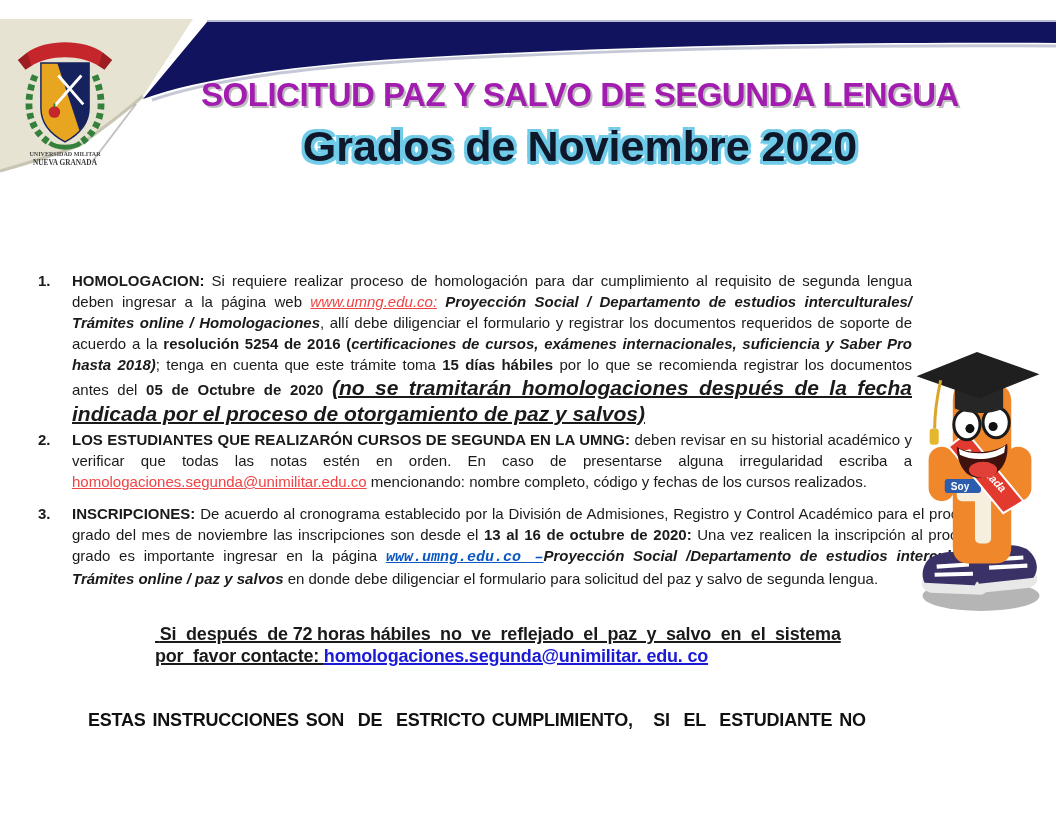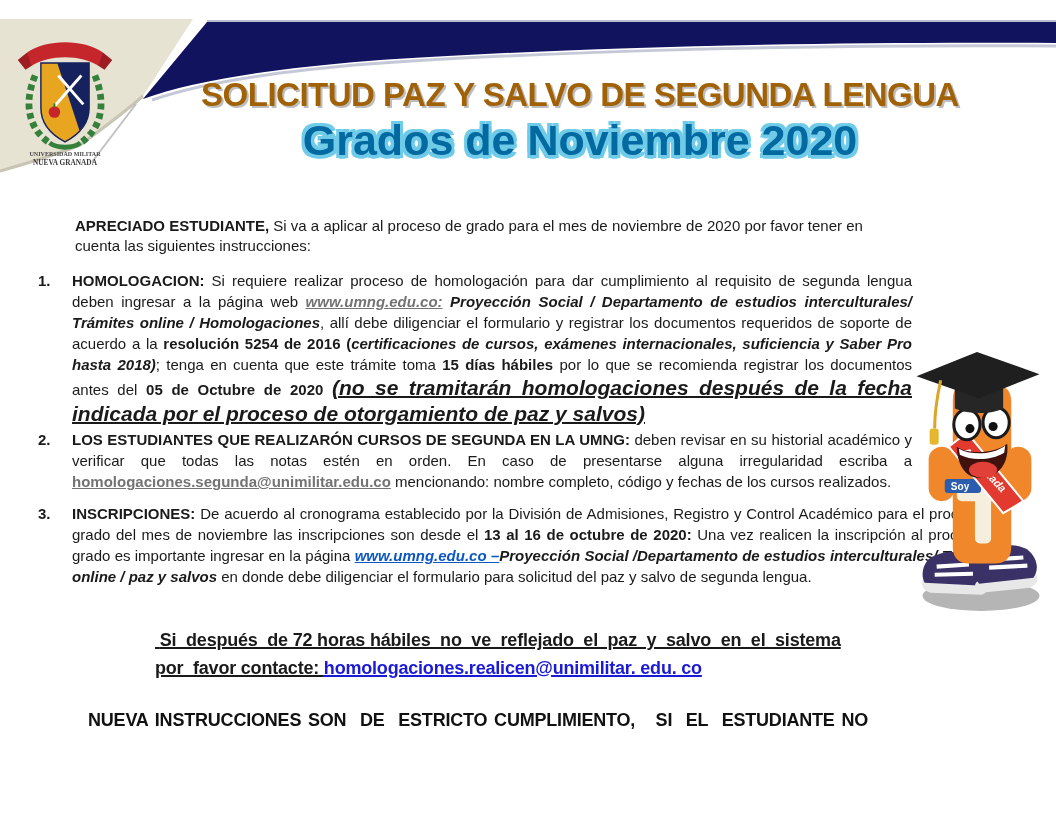--- a/index.html
+++ b/index.html
@@ -4,46 +4,46 @@
 <style>
   html,body{margin:0;padding:0;background:#ffffff;}
   .page{
     position:relative;width:1056px;height:816px;background:#ffffff;overflow:hidden;
     font-family:"Liberation Sans","DejaVu Sans",sans-serif;color:#1a1a1a;
   }
   .header-deco{position:absolute;left:0;top:0;width:1056px;height:230px;}
   .logo{position:absolute;left:12px;top:30px;width:106px;height:142px;}
   .header-text{position:absolute;left:160px;top:76px;width:840px;text-align:center;}
   .title{
-    font-size:33px;font-weight:bold;letter-spacing:-0.5px;color:#a16207;
+    font-size:33px;font-weight:bold;letter-spacing:-0.5px;color:#a21caf;
     text-shadow:2px 2px 0 #bdbdbd;white-space:nowrap;
   }
   .subtitle{
-    margin-top:2px;font-size:43px;font-weight:bold;color:#0369a1;white-space:nowrap;
+    margin-top:8px;font-size:43px;font-weight:bold;color:#0f172a;white-space:nowrap;
     text-shadow:-3px 3px 0 #6fcbe8,3px 3px 0 #6fcbe8,-3px -3px 0 #6fcbe8,3px -3px 0 #6fcbe8,0 4px 0 #8ed4ec;
   }
   .intro{position:absolute;left:75px;top:216px;width:795px;font-size:15px;line-height:20px;}
   .item{position:absolute;display:flex;font-size:15px;line-height:21px;}
   .item .num{width:34px;font-weight:bold;flex:none;}
   .item .body{flex:1;text-align:justify;}
   .item1{left:38px;top:270px;width:874px;}
   .item2{left:38px;top:429px;width:874px;}
   .item3{left:38px;top:503px;width:966px;z-index:1;}
   .b{font-weight:bold;}
   .i{font-style:italic;}
   .u{text-decoration:underline;text-decoration-thickness:2px;}
   .u1{}
   .big{font-size:21px;line-height:26px;font-weight:bold;font-style:italic;}
-  .lnk{color:#737373;text-decoration:underline;cursor:pointer;font-weight:bold;}
-  .lnk-bi{color:#0b57c2;text-decoration:underline;font-weight:bold;font-style:italic;cursor:pointer;}
+  .lnk{color:#ef4444;text-decoration:underline;cursor:pointer;}
+  .lnk-bi{color:#0b57c2;text-decoration:underline;font-weight:bold;font-style:italic;cursor:pointer;font-family:Liberation Mono, monospace;}
   .banner{
     position:absolute;left:155px;top:623px;width:770px;
     font-size:18px;font-weight:bold;line-height:22px;letter-spacing:-0.2px;
   }
-  .banner-line{white-space:pre-wrap;margin-top:6px;}
+  .banner-line{white-space:pre-wrap;}
   .banner-email{color:#1b1bd6;text-decoration:underline;text-decoration-thickness:2px;cursor:pointer;}
   .footer{
     position:absolute;left:88px;top:710px;width:845px;
     font-size:18px;font-weight:bold;line-height:21.5px;color:#111;word-spacing:2px;letter-spacing:-0.2px;
   }
   .footer-line{white-space:pre-wrap;}
   .mascot{position:absolute;left:910px;top:350px;width:138px;height:266px;z-index:5;}
 </style>
 </head>
 <body>
@@ -74,23 +74,20 @@
     <path d="M44,75 L44,79" stroke="#2f7d33" stroke-width="2"></path>
     <text x="55" y="130" text-anchor="middle" font-family="Liberation Serif, serif" font-size="6.3" font-weight="bold" fill="#474747">UNIVERSIDAD MILITAR</text>
     <text x="55" y="139" text-anchor="middle" font-family="Liberation Serif, serif" font-size="7.6" font-weight="bold" fill="#3b3b3b">NUEVA GRANADA</text>
   </svg>
 
   <div class="header-text">
     <div class="title">SOLICITUD PAZ Y SALVO DE SEGUNDA LENGUA</div>
     <div class="subtitle">Grados de Noviembre 2020</div>
   </div>
 
-  <div class="intro">
-    <span class="b">APRECIADO ESTUDIANTE,</span><span> Si va a aplicar al proceso de grado para el mes de noviembre  de 2020  por   favor   tener   en cuenta las siguientes instrucciones:</span>
-  </div>
 
   <div class="item item1">
     <div class="num">1.</div>
     <div class="body">
       <span class="b">HOMOLOGACION:</span><span> Si requiere realizar proceso de homologación para dar cumplimiento al requisito de segunda lengua deben ingresar a la página web </span><a class="lnk i">www.umng.edu.co:</a><span class="b i"> Proyección Social / Departamento de estudios interculturales/ Trámites online / Homologaciones</span><span>, allí debe diligenciar el formulario y registrar los documentos requeridos de soporte de acuerdo a la </span><span class="b u1">resolución 5254 de 2016 (</span><span class="b i u1">certificaciones de cursos,  exámenes internacionales, suficiencia y Saber Pro hasta 2018)</span><span>; tenga en cuenta que este trámite toma </span><span class="b u1">15 días hábiles</span><span> por lo que se recomienda registrar los documentos antes del </span><span class="b u1">05 de Octubre  de 2020 </span><span class="big u">(no se tramitarán homologaciones después de  la fecha indicada por el proceso de otorgamiento  de paz y salvos)</span>
     </div>
   </div>
 
   <div class="item item2">
     <div class="num">2.</div>
@@ -101,25 +98,25 @@
 
   <div class="item item3">
     <div class="num">3.</div>
     <div class="body">
       <span class="b">INSCRIPCIONES:</span><span>  De acuerdo al cronograma establecido por la División de Admisiones, Registro y Control Académico para el proceso de grado del mes de noviembre las inscripciones son desde el </span><span class="b u1">13  al 16 de octubre de 2020:</span><span> Una vez realicen la inscripción al proceso de grado es importante ingresar en la página </span><a class="lnk-bi">www.umng.edu.co  –</a><span class="b i">Proyección Social /Departamento de estudios interculturales/  Trámites online /  paz y salvos</span><span> en donde debe diligenciar el formulario para solicitud del paz y salvo de segunda lengua.</span>
     </div>
   </div>
 
   <div class="banner">
     <div class="banner-line u"> Si  después  de 72 horas hábiles  no  ve  reflejado  el  paz  y  salvo  en  el  sistema</div>
-    <div class="banner-line"><span class="u">por  favor contacte: </span><a class="banner-email">homologaciones.realicen@unimilitar. edu. co</a></div>
+    <div class="banner-line"><span class="u">por  favor contacte: </span><a class="banner-email">homologaciones.segunda@unimilitar. edu. co</a></div>
   </div>
 
   <div class="footer">
-    <div class="footer-line">NUEVA INSTRUCCIONES SON  DE  ESTRICTO CUMPLIMIENTO,   SI  EL  ESTUDIANTE NO</div>
+    <div class="footer-line">ESTAS INSTRUCCIONES SON  DE  ESTRICTO CUMPLIMIENTO,   SI  EL  ESTUDIANTE NO</div>
   </div>
 
   <svg class="mascot" viewBox="0 0 136 264" xmlns="http://www.w3.org/2000/svg">
     <ellipse cx="70" cy="244" rx="58" ry="15" fill="#a3a3a3" opacity="0.8"></ellipse>
 
     <path d="M12,228 L74,232 C78,236 76,242 70,243 L20,241 C12,239 10,232 12,228 Z" fill="#e8e8e8"></path>
     <path d="M20,206 C12,212 10,224 14,231 L72,234 C76,224 72,212 62,206 C48,198 32,199 20,206 Z" fill="#3a3166"></path>
     <path d="M26,215 L58,213" stroke="#ffffff" stroke-width="4" fill="none"></path>
     <path d="M24,223 L62,222" stroke="#ffffff" stroke-width="4" fill="none"></path>
 

